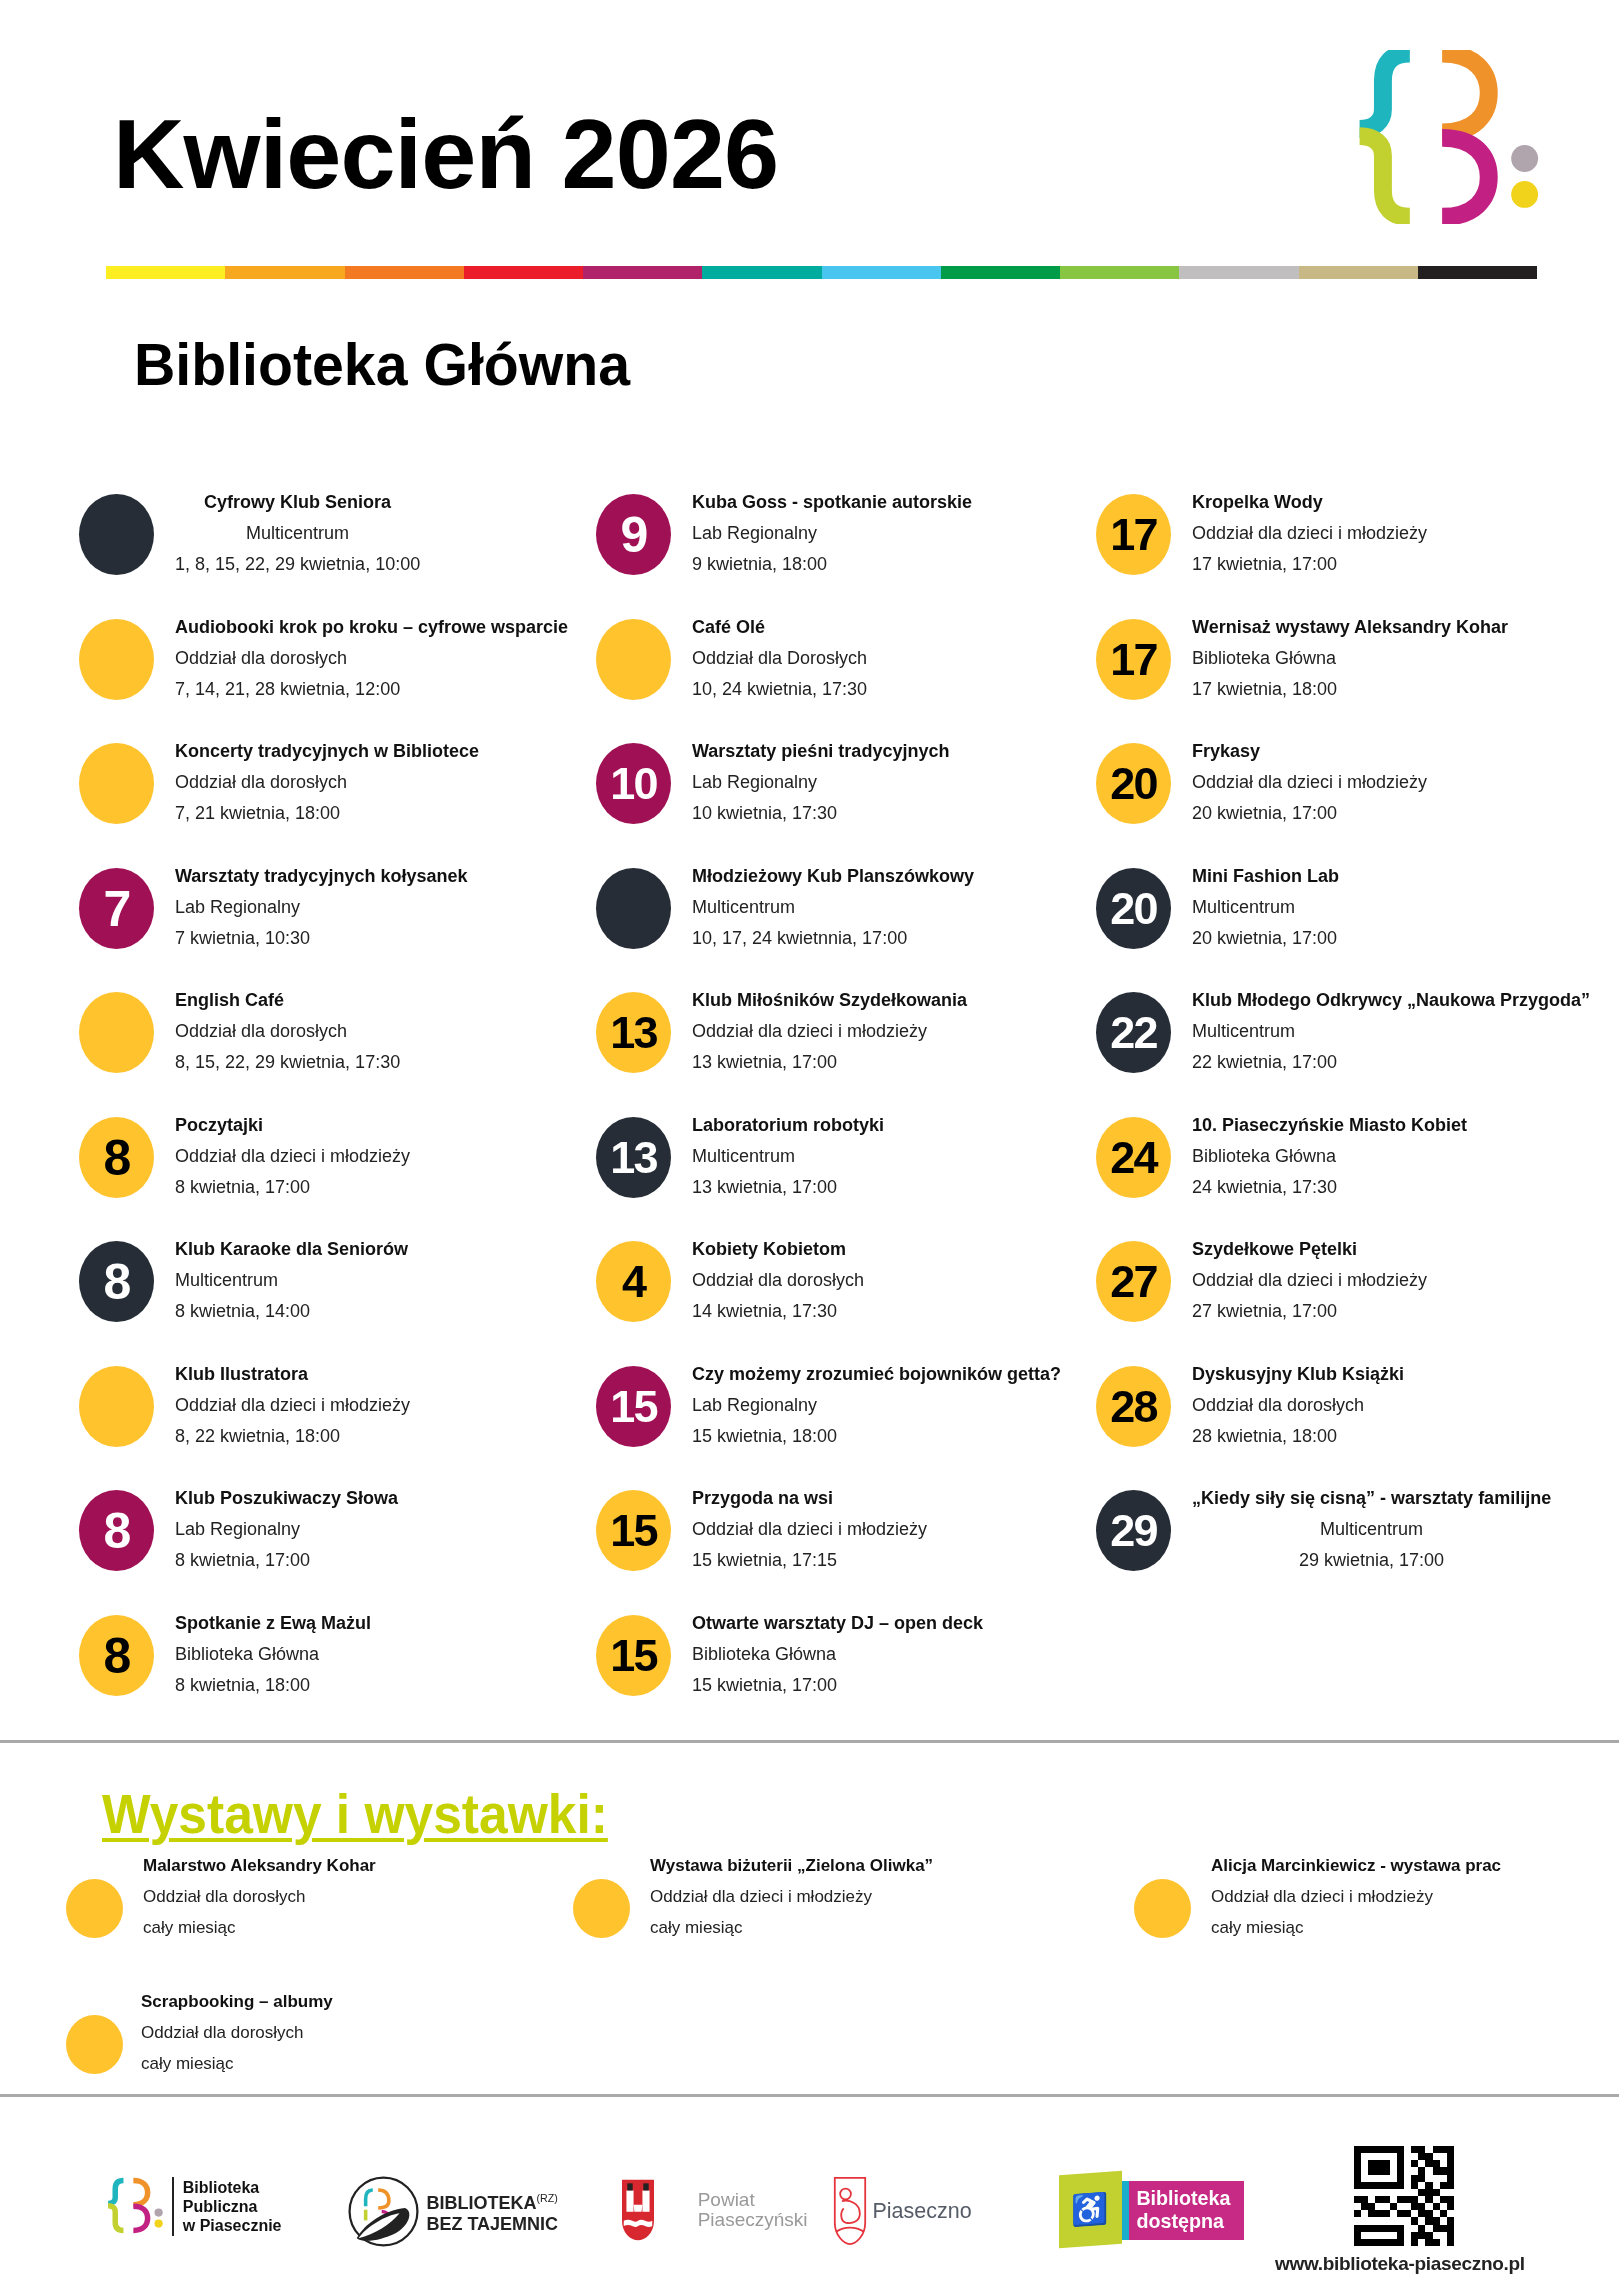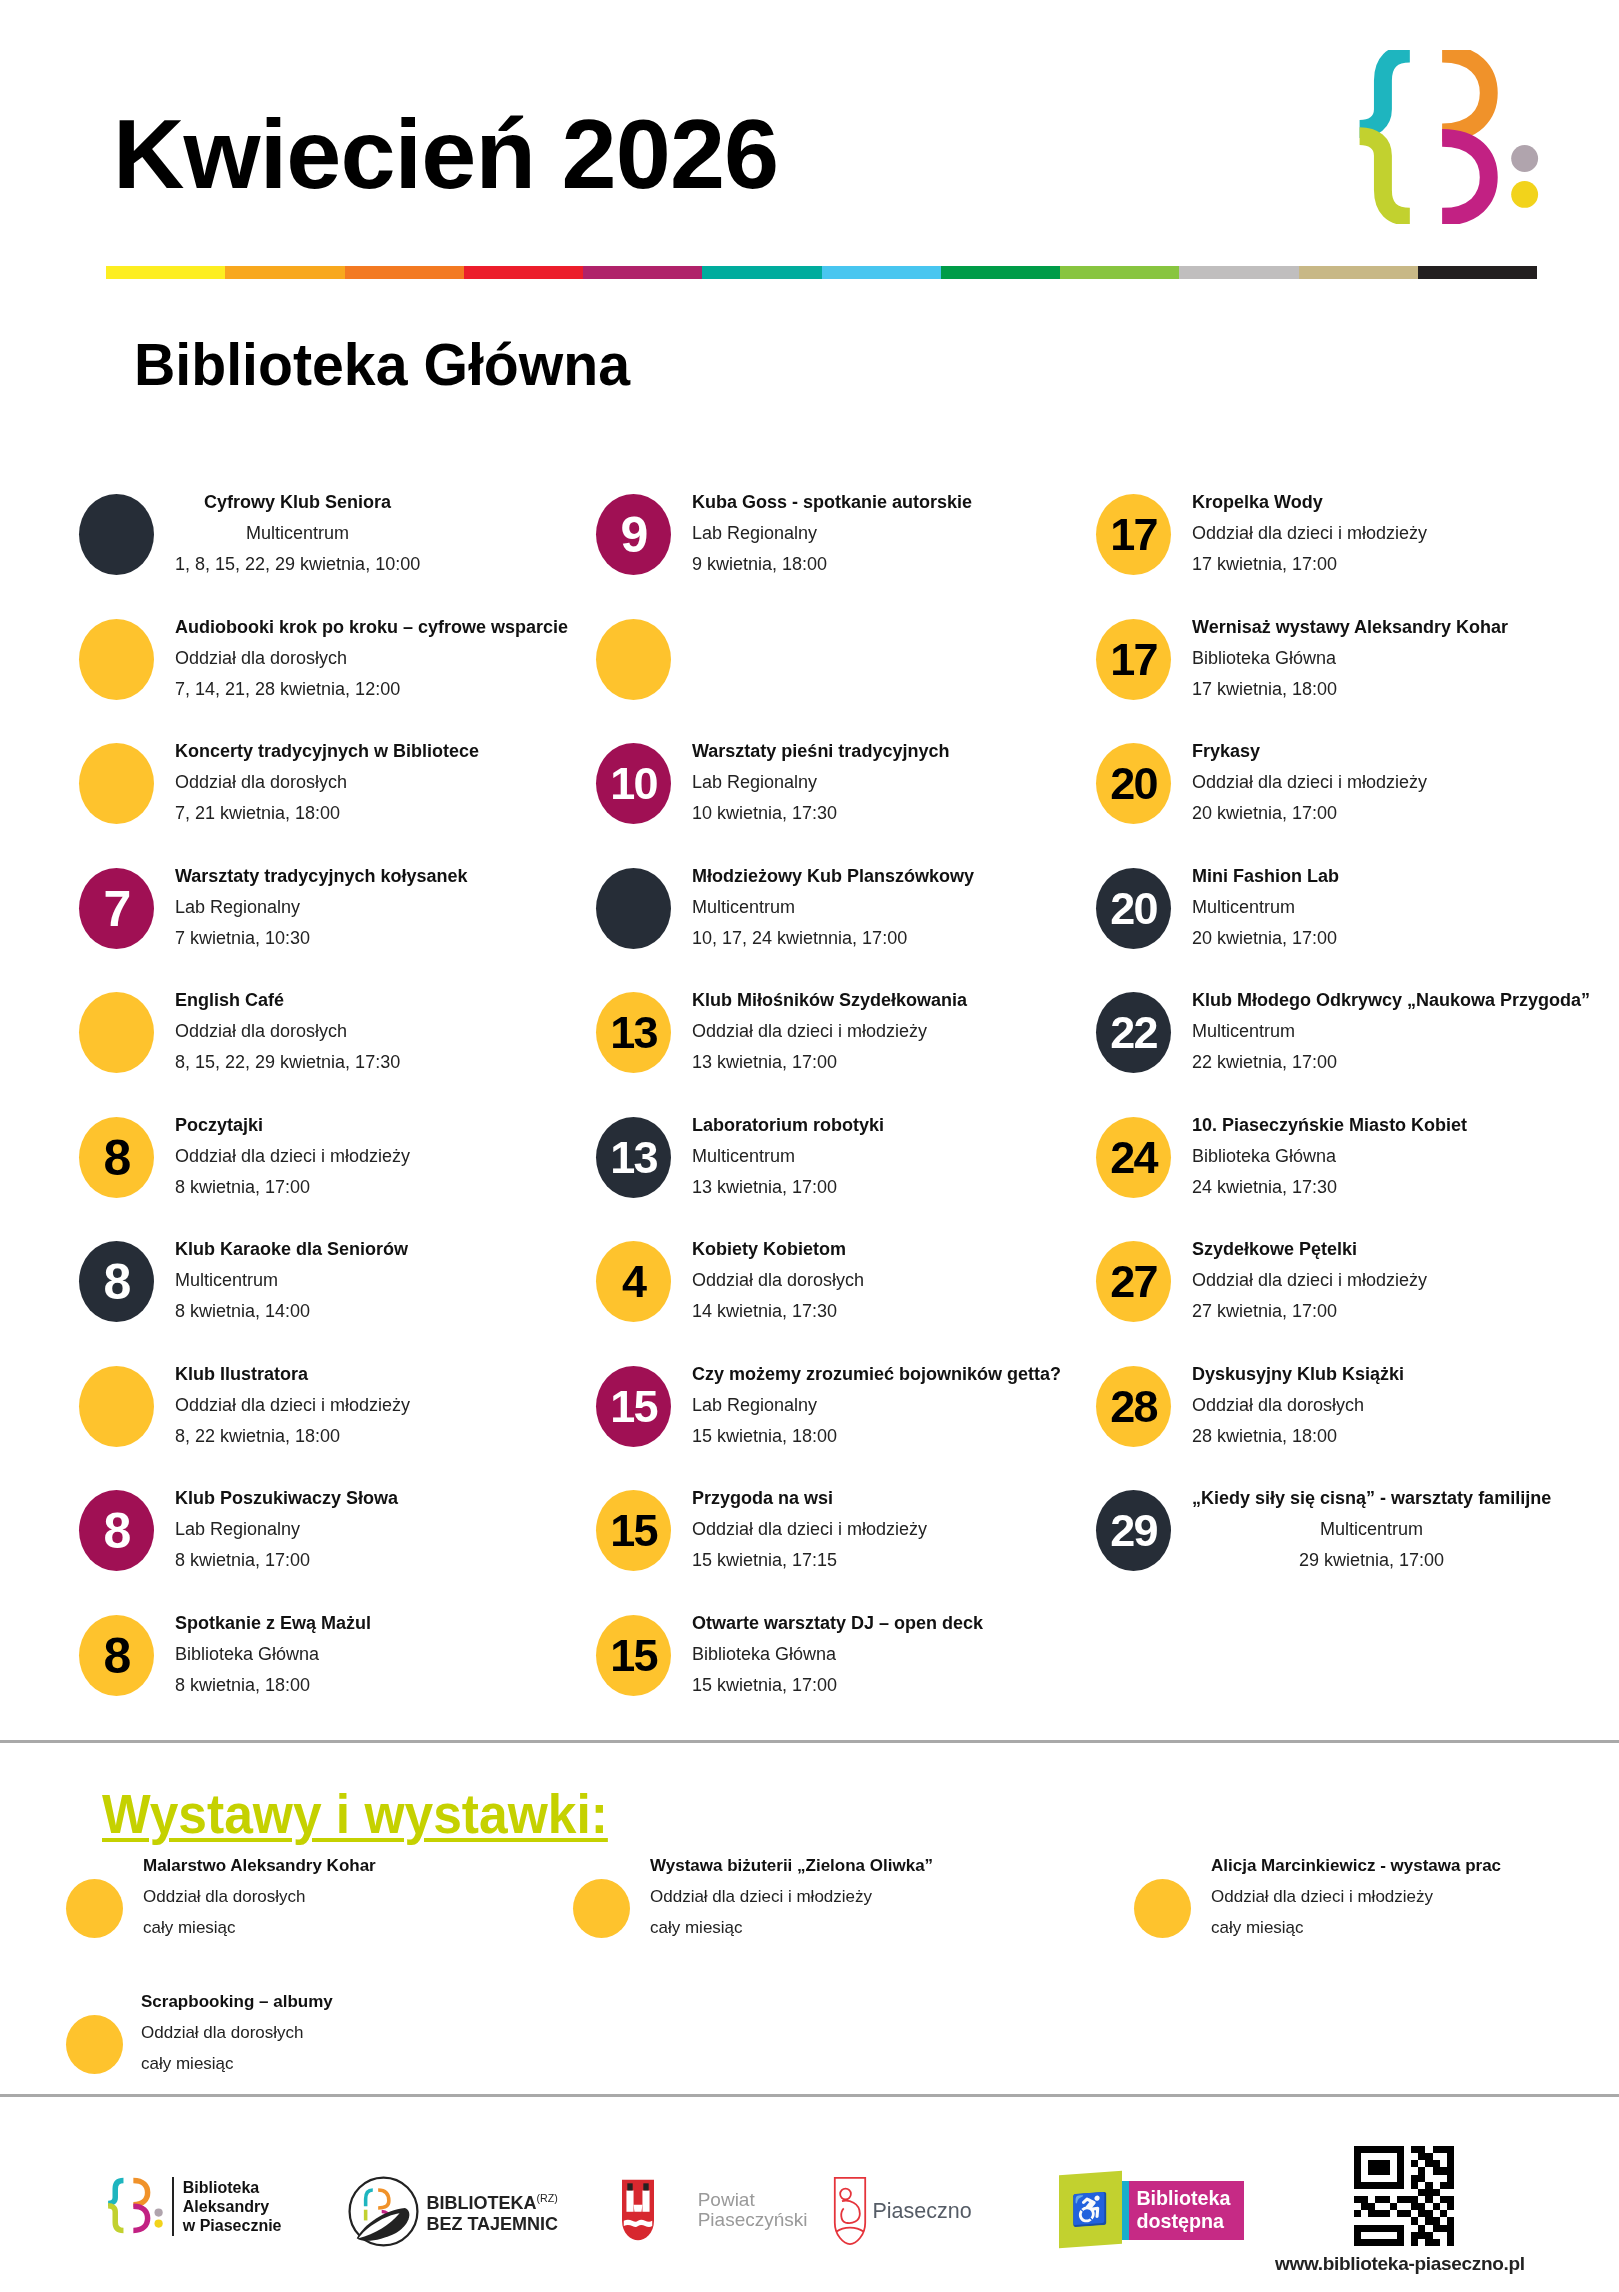--- a/index.html
+++ b/index.html
@@ -160,20 +160,25 @@
     <div class="event" style="left: 596px; top: 494px;">
       <div class="circle plum">9</div>
       <div class="txt" style="top:-7.2px">
         <div class="t1">Kuba Goss - spotkanie autorskie</div>
         <div class="t2">Lab Regionalny</div>
         <div class="t3">9 kwietnia, 18:00</div>
       </div>
     </div>
     <div class="event" style="left: 596px; top: 619px;">
       <div class="circle yellow"></div>
+      <div class="txt" style="top:-7.2px">
+        <div class="t1">Café Olé</div>
+        <div class="t2">Oddział dla Dorosłych</div>
+        <div class="t3">10, 24 kwietnia, 17:30</div>
+      </div>
     </div>
     <div class="event" style="left: 596px; top: 743px;">
       <div class="circle plum" style="font-size: 45px;">10</div>
       <div class="txt" style="top:-7.2px">
         <div class="t1">Warsztaty pieśni tradycyjnych</div>
         <div class="t2">Lab Regionalny</div>
         <div class="t3">10 kwietnia, 17:30</div>
       </div>
     </div>
     <div class="event" style="left: 596px; top: 868px;">
@@ -351,21 +356,21 @@
     <path d="M60 4 C40 4 30 14 30 34 L30 66 C30 80 20 88 4 88" fill="none" stroke="#1eb5bf" stroke-width="20"></path>
     <path d="M4 96 C20 96 30 104 30 118 L30 156 C30 176 40 186 60 186" fill="none" stroke="#c2d12f" stroke-width="20"></path>
     <path d="M96 4 C132 4 148 24 148 48 C148 72 132 92 96 92" fill="none" stroke="#f0922a" stroke-width="20"></path>
     <path d="M96 98 C132 98 148 118 148 142 C148 166 132 186 96 186" fill="none" stroke="#c22183" stroke-width="20"></path>
     <circle cx="188" cy="121" r="15" fill="#b0a4ad"></circle>
       <circle cx="188" cy="161" r="15" fill="#f2d31b"></circle>
   </svg>
   <div style="width:1.8px; height:59px; background:#222;"></div>
   <div class="bpp-text">
     <div>Biblioteka</div>
-    <div>Aleksandry</div>
+    <div>Publiczna</div>
     <div>w Piasecznie</div>
   </div>
 </div>
 
 <div class="footer-logo" style="left:346px; top:2174px; display:flex; align-items:center; gap:5.4px;">
   <svg width="75" height="75" viewBox="0 0 84 84">
     <circle cx="42" cy="42" r="38" fill="none" stroke="#222" stroke-width="2.5"></circle>
     <path d="M30 18 C24 18 22 22 22 28 L22 36" fill="none" stroke="#1eb5bf" stroke-width="4"></path>
     <path d="M22 40 L22 52" fill="none" stroke="#c2d12f" stroke-width="4"></path>
     <path d="M36 18 C46 18 48 24 48 30 C48 36 44 38 36 38" fill="none" stroke="#f0922a" stroke-width="4"></path>

